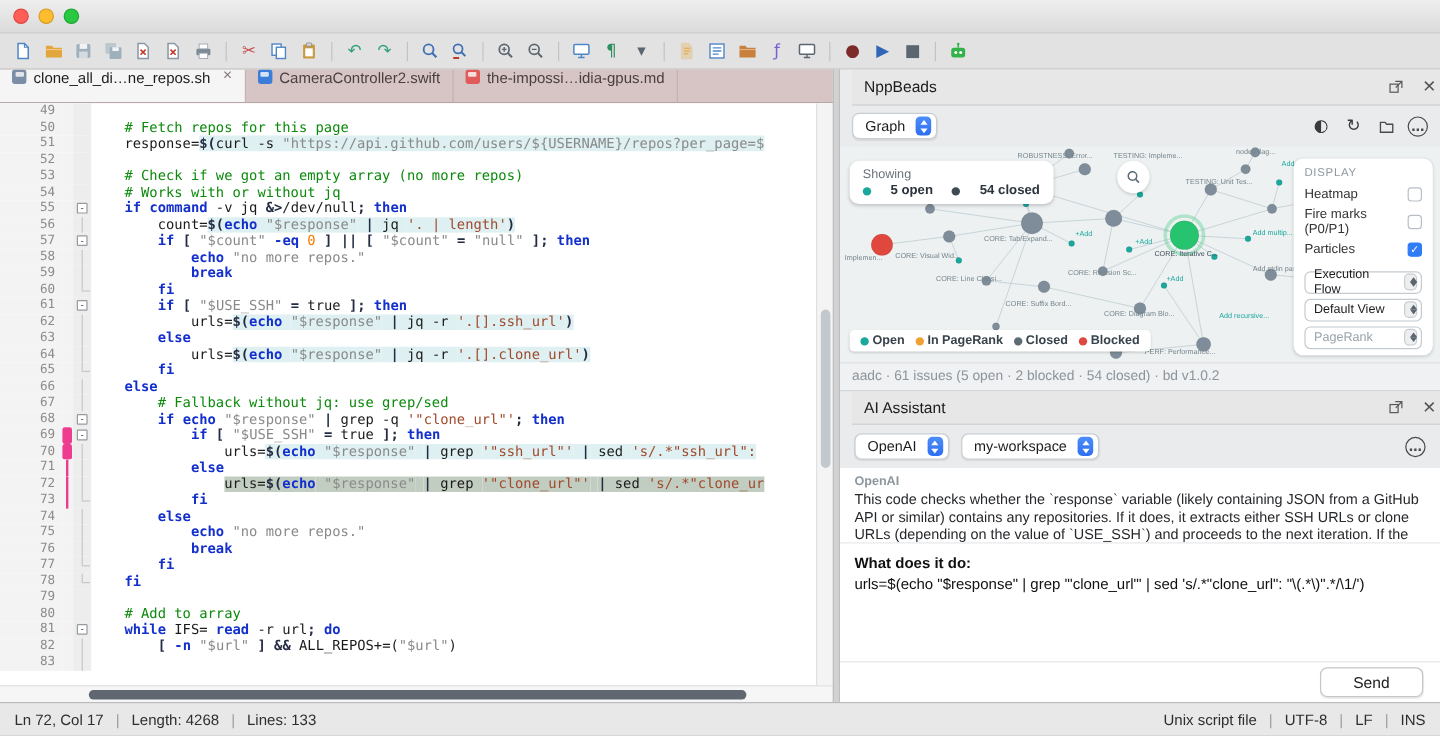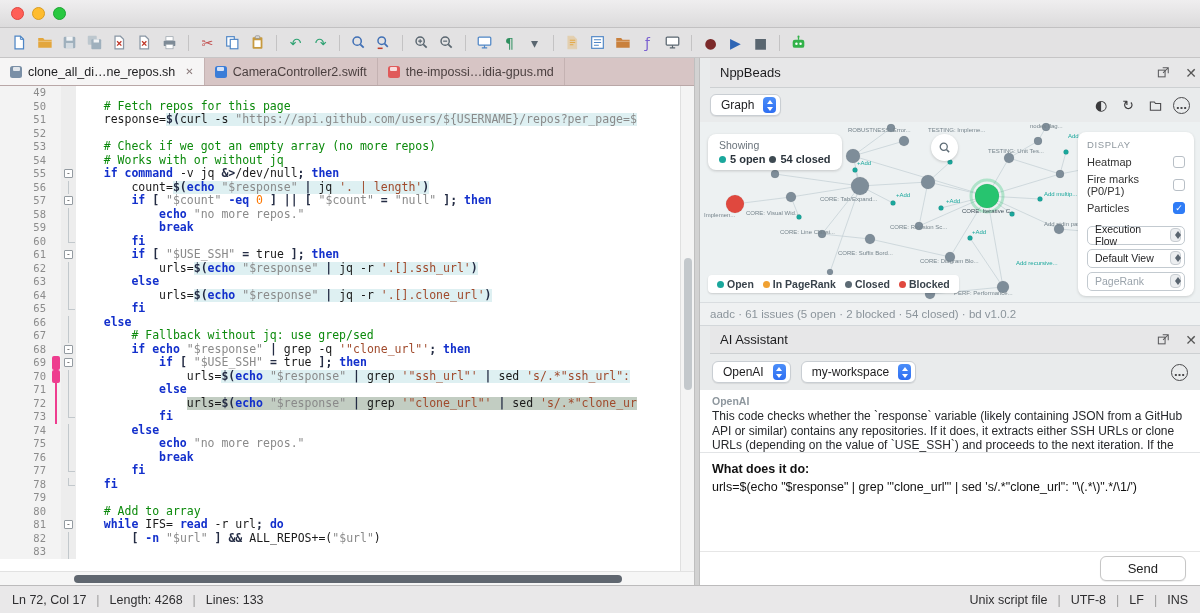--- a/index.html
+++ b/index.html
@@ -17,21 +17,21 @@
 
 
 .toolbar{position:absolute;left:0;top:28px;width:1200px;height:30px;background:#e3e2e3;border-bottom:1px solid #c6c5c6;display:flex;align-items:center;padding:0 8px;gap:2px}
 .tb-btn{width:23px;height:23px;display:flex;align-items:center;justify-content:center;border-radius:4px;flex:none}
 .tb-btn svg{width:17px;height:17px}
 .tb-sep{width:1px;height:16px;background:#c4c3c4;margin:0 5px;flex:none}
 .tglyph{font-size:14px;line-height:1;font-family:"DejaVu Sans",sans-serif}
 
 
 .tabbar{position:absolute;left:0;top:58px;width:694px;height:28px;background:#d7c5c5;border-bottom:1px solid #b9a7a7;display:flex;align-items:stretch;overflow:hidden}
-.tab{display:flex;align-items:center;gap:6px;padding:0 10px;font-size:12.5px;color:#4a3f3f;border-right:1px solid #c4b2b2;flex:none}
+.tab{display:flex;gap:6px;padding:0 10px;font-size:12.5px;color:#4a3f3f;border-right:1px solid #c4b2b2;flex:none}
 .tab.active{background:#f6f5f5;color:#1d1d1f}
 .tab-icon{width:12px;height:12px;border-radius:2.5px;position:relative;flex:none}
 .tab-icon-inner{position:absolute;left:2.5px;top:1.5px;width:7px;height:4px;background:rgba(255,255,255,.78);border-radius:1px}
 .tab-close{font-size:10px;color:#8a7a7a;margin-left:4px;font-family:"DejaVu Sans",sans-serif}
 
 
 .editor{position:absolute;left:0;top:86px;width:694px;height:485px;background:#fff;overflow:hidden}
 .code-area{position:absolute;left:0;top:0;right:14px;bottom:0;overflow:hidden}
 .crow{display:flex;height:13.5px;line-height:13.5px;font-family:"DejaVu Sans Mono",monospace;font-size:11.5px;white-space:pre}
 .lnum{width:52px;text-align:right;padding-right:6px;color:#8b8b8b;background:#f3f3f3;font-size:10.5px;flex:none}
@@ -79,21 +79,21 @@
 .mac-select.gray .stepper::before{border-bottom-color:#5a6570;top:2px}
 .mac-select.gray .stepper::after{border-top-color:#5a6570;bottom:2px}
 .mac-select.mini{height:19px;font-size:10.5px;padding:0 3px 0 7px;border-radius:5px;width:100%;margin-top:4px;gap:4px;justify-content:space-between}
 .mac-select.mini .stepper{width:11px;height:14px}
 .mac-select.dim .ms-label{color:#9aa3ab}
 
 .graph{position:absolute;left:0;top:64px;width:500px;height:181px;background:#edf1f2;overflow:hidden;border-bottom:1px solid #d9dde0}
 .gsvg{position:absolute;left:0;top:0;width:496px;height:181px}
 .showing{position:absolute;left:8px;top:12px;background:#fff;border-radius:8px;box-shadow:0 1px 3px rgba(0,0,0,.18);padding:5px 11px}
 .showing-title{font-size:10.5px;color:#6a737b;margin-bottom:2px}
-.showing-vals{font-size:11px;font-weight:bold;color:#2b343c;display:flex;align-items:center;gap:4px}
+.showing-vals{font-size:11px;font-weight:bold;color:#2b343c;display:flex;align-items:center;gap:16px}
 .dot{width:7px;height:7px;border-radius:50%;display:inline-block;flex:none}
 .search-fab{position:absolute;left:231px;top:12px;width:27px;height:27px;border-radius:50%;background:#fff;box-shadow:0 1px 3px rgba(0,0,0,.18);display:flex;align-items:center;justify-content:center}
 .search-fab svg{width:16px;height:16px}
 .dpanel{position:absolute;right:6px;top:10px;width:116px;height:164px;background:#fff;border-radius:8px;box-shadow:0 1px 3px rgba(0,0,0,.15);padding:7px 9px}
 .dp-title{font-size:9.5px;letter-spacing:.6px;color:#8e979e;margin-bottom:6px}
 .dp-row{display:flex;align-items:center;justify-content:space-between;margin-bottom:5px;color:#333;font-size:11px;line-height:12px;gap:4px}
 .dp-label{max-width:74px}
 .dp-check{width:12px;height:12px;border:1px solid #b8bfc6;border-radius:3px;background:#fff;flex:none;display:flex;align-items:center;justify-content:center}
 .dp-check.on{background:#2f7cf6;border-color:#2f7cf6}
 .dp-check.on::after{content:"✓";color:#fff;font-size:9px;line-height:1}

